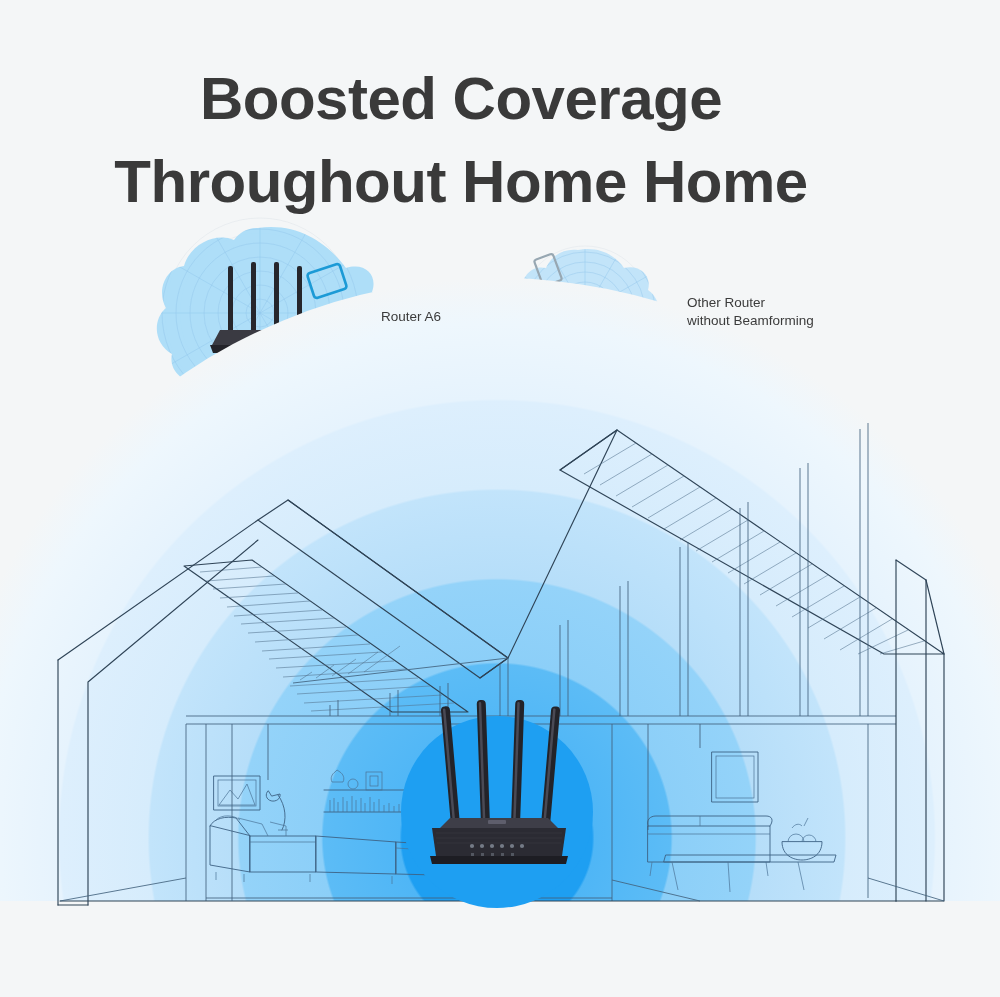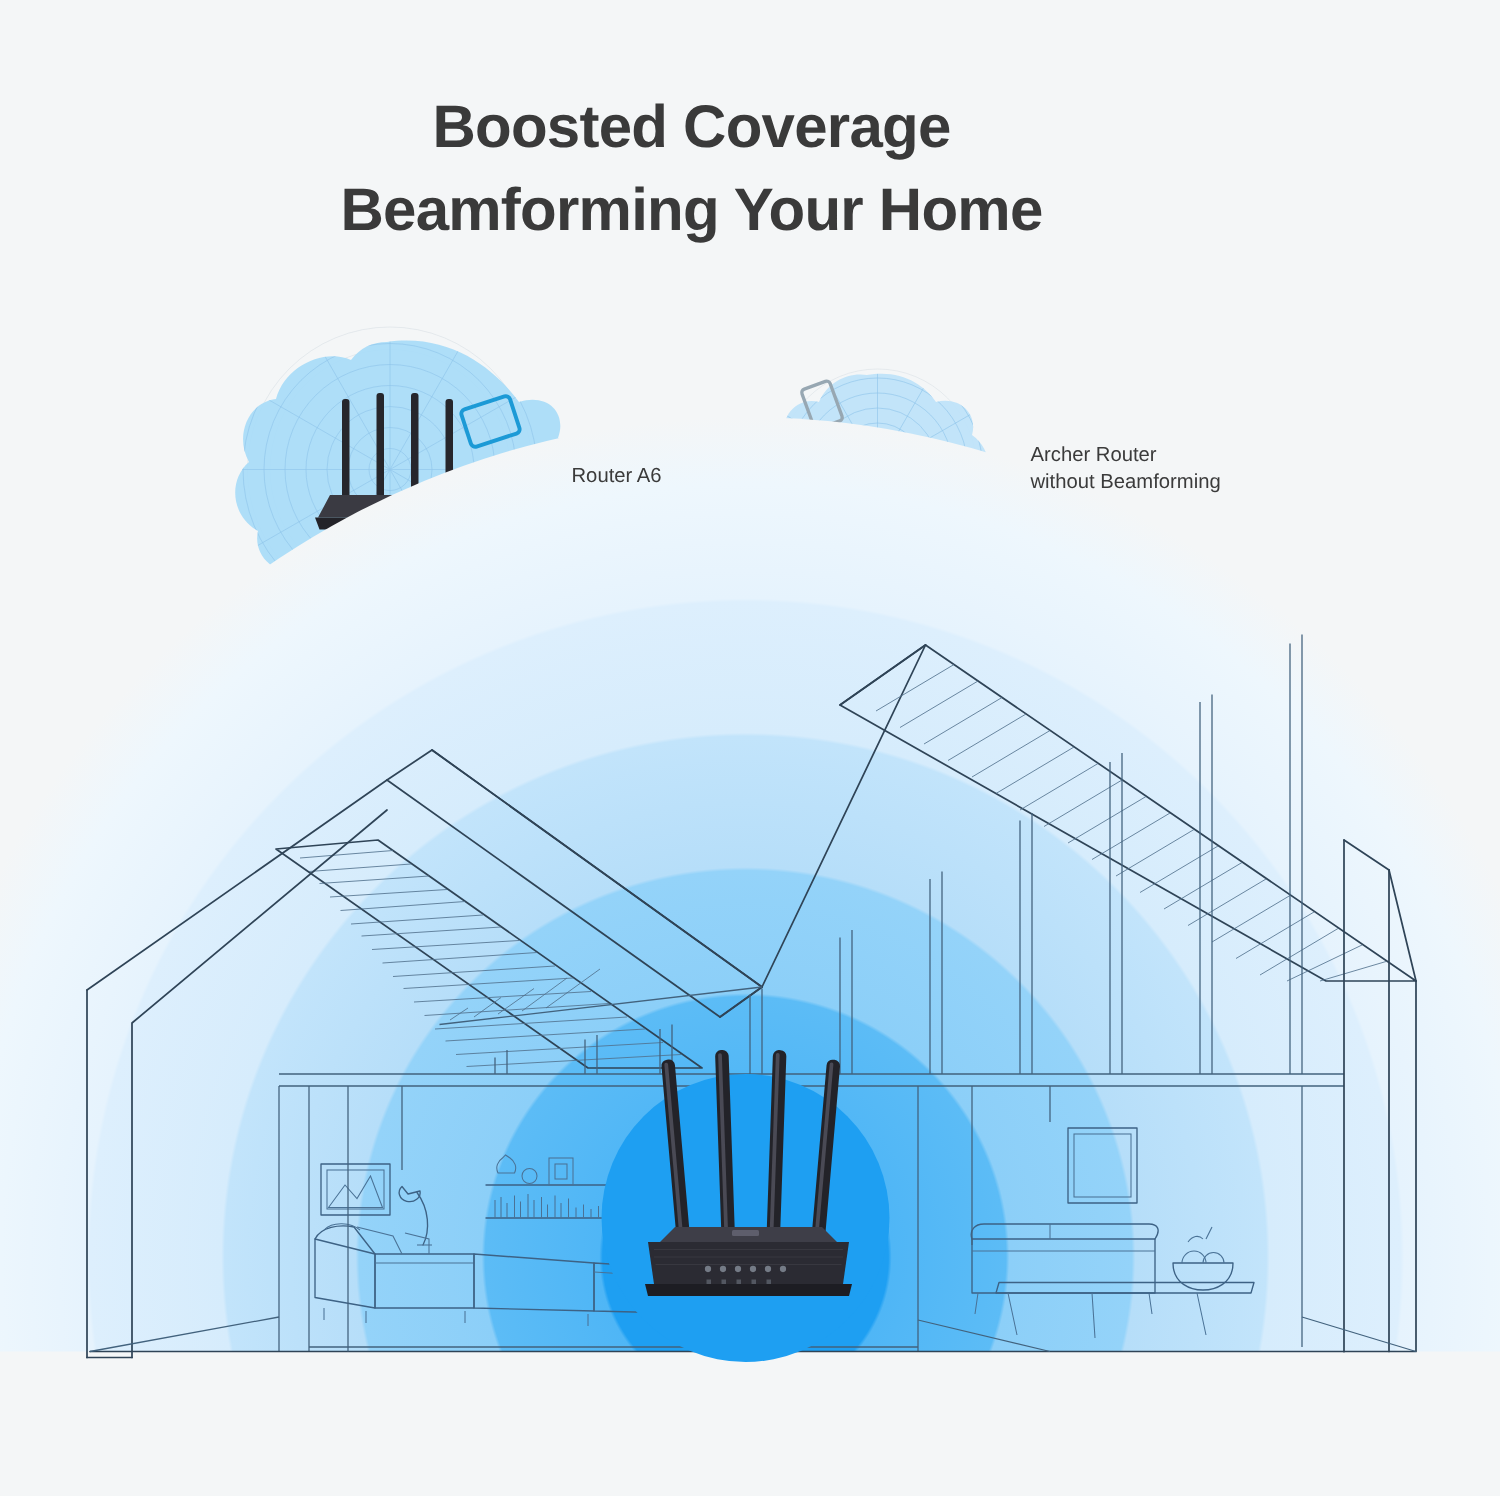--- a/index.html
+++ b/index.html
@@ -11,21 +11,21 @@
     overflow:hidden;
     position:relative;
   }
   #stage{position:relative;width:1000px;height:997px;}
 
   
   .headline{
     position:absolute;left:0;top:58px;width:922px;
     text-align:center;
     color:#3a3a3a;
-    font-size:40px;
+    font-size:60px;
     line-height:1.38;
     font-weight:700;
     letter-spacing:-0.5px;
   }
   .headline .l2{display:block;}
 
   
   .cmp-label{
     position:absolute;
     color:#3b3b3b;
@@ -46,21 +46,21 @@
   .grid-line{fill:none;stroke:#8fc4ea;stroke-width:0.5;opacity:.85;}
   .grid-line2{fill:none;stroke:#a9b9c6;stroke-width:0.45;opacity:.6;}
 </style>
 </head>
 <body>
 
 <div id="stage">
 
   <div class="headline">
     <span>Boosted Coverage</span>
-    <span class="l2">Beamforming Your Home</span>
+    <span class="l2">Throughout Home Home</span>
   </div>
 
   <svg class="layer" viewBox="0 0 1000 997">
     <defs>
       <clipPath id="clipBlobA">
           <path d="M258,228 C300,222 330,246 346,268 C366,262 378,276 372,292
         C392,300 396,322 384,336 C392,352 380,372 362,370 C356,392 330,398 314,388
         C300,404 272,404 258,392 C240,404 214,398 206,382 C186,386 168,372 172,354
         C154,344 152,320 166,308 C156,290 166,268 184,266 C190,244 216,232 234,240
         C240,232 248,228 258,228 Z"></path>
@@ -498,16 +498,16 @@
         <rect x="471" y="853" width="3" height="3"></rect>
         <rect x="481" y="853" width="3" height="3"></rect>
         <rect x="491" y="853" width="3" height="3"></rect>
         <rect x="501" y="853" width="3" height="3"></rect>
         <rect x="511" y="853" width="3" height="3"></rect>
       </g>
     </g>
   </svg>
 
   <div class="cmp-label" id="label-a6">Router A6</div>
-  <div class="cmp-label" id="label-other">Archer Router
+  <div class="cmp-label" id="label-other">Other Router
 without Beamforming</div>
 
 </div>
 
 </body></html>

